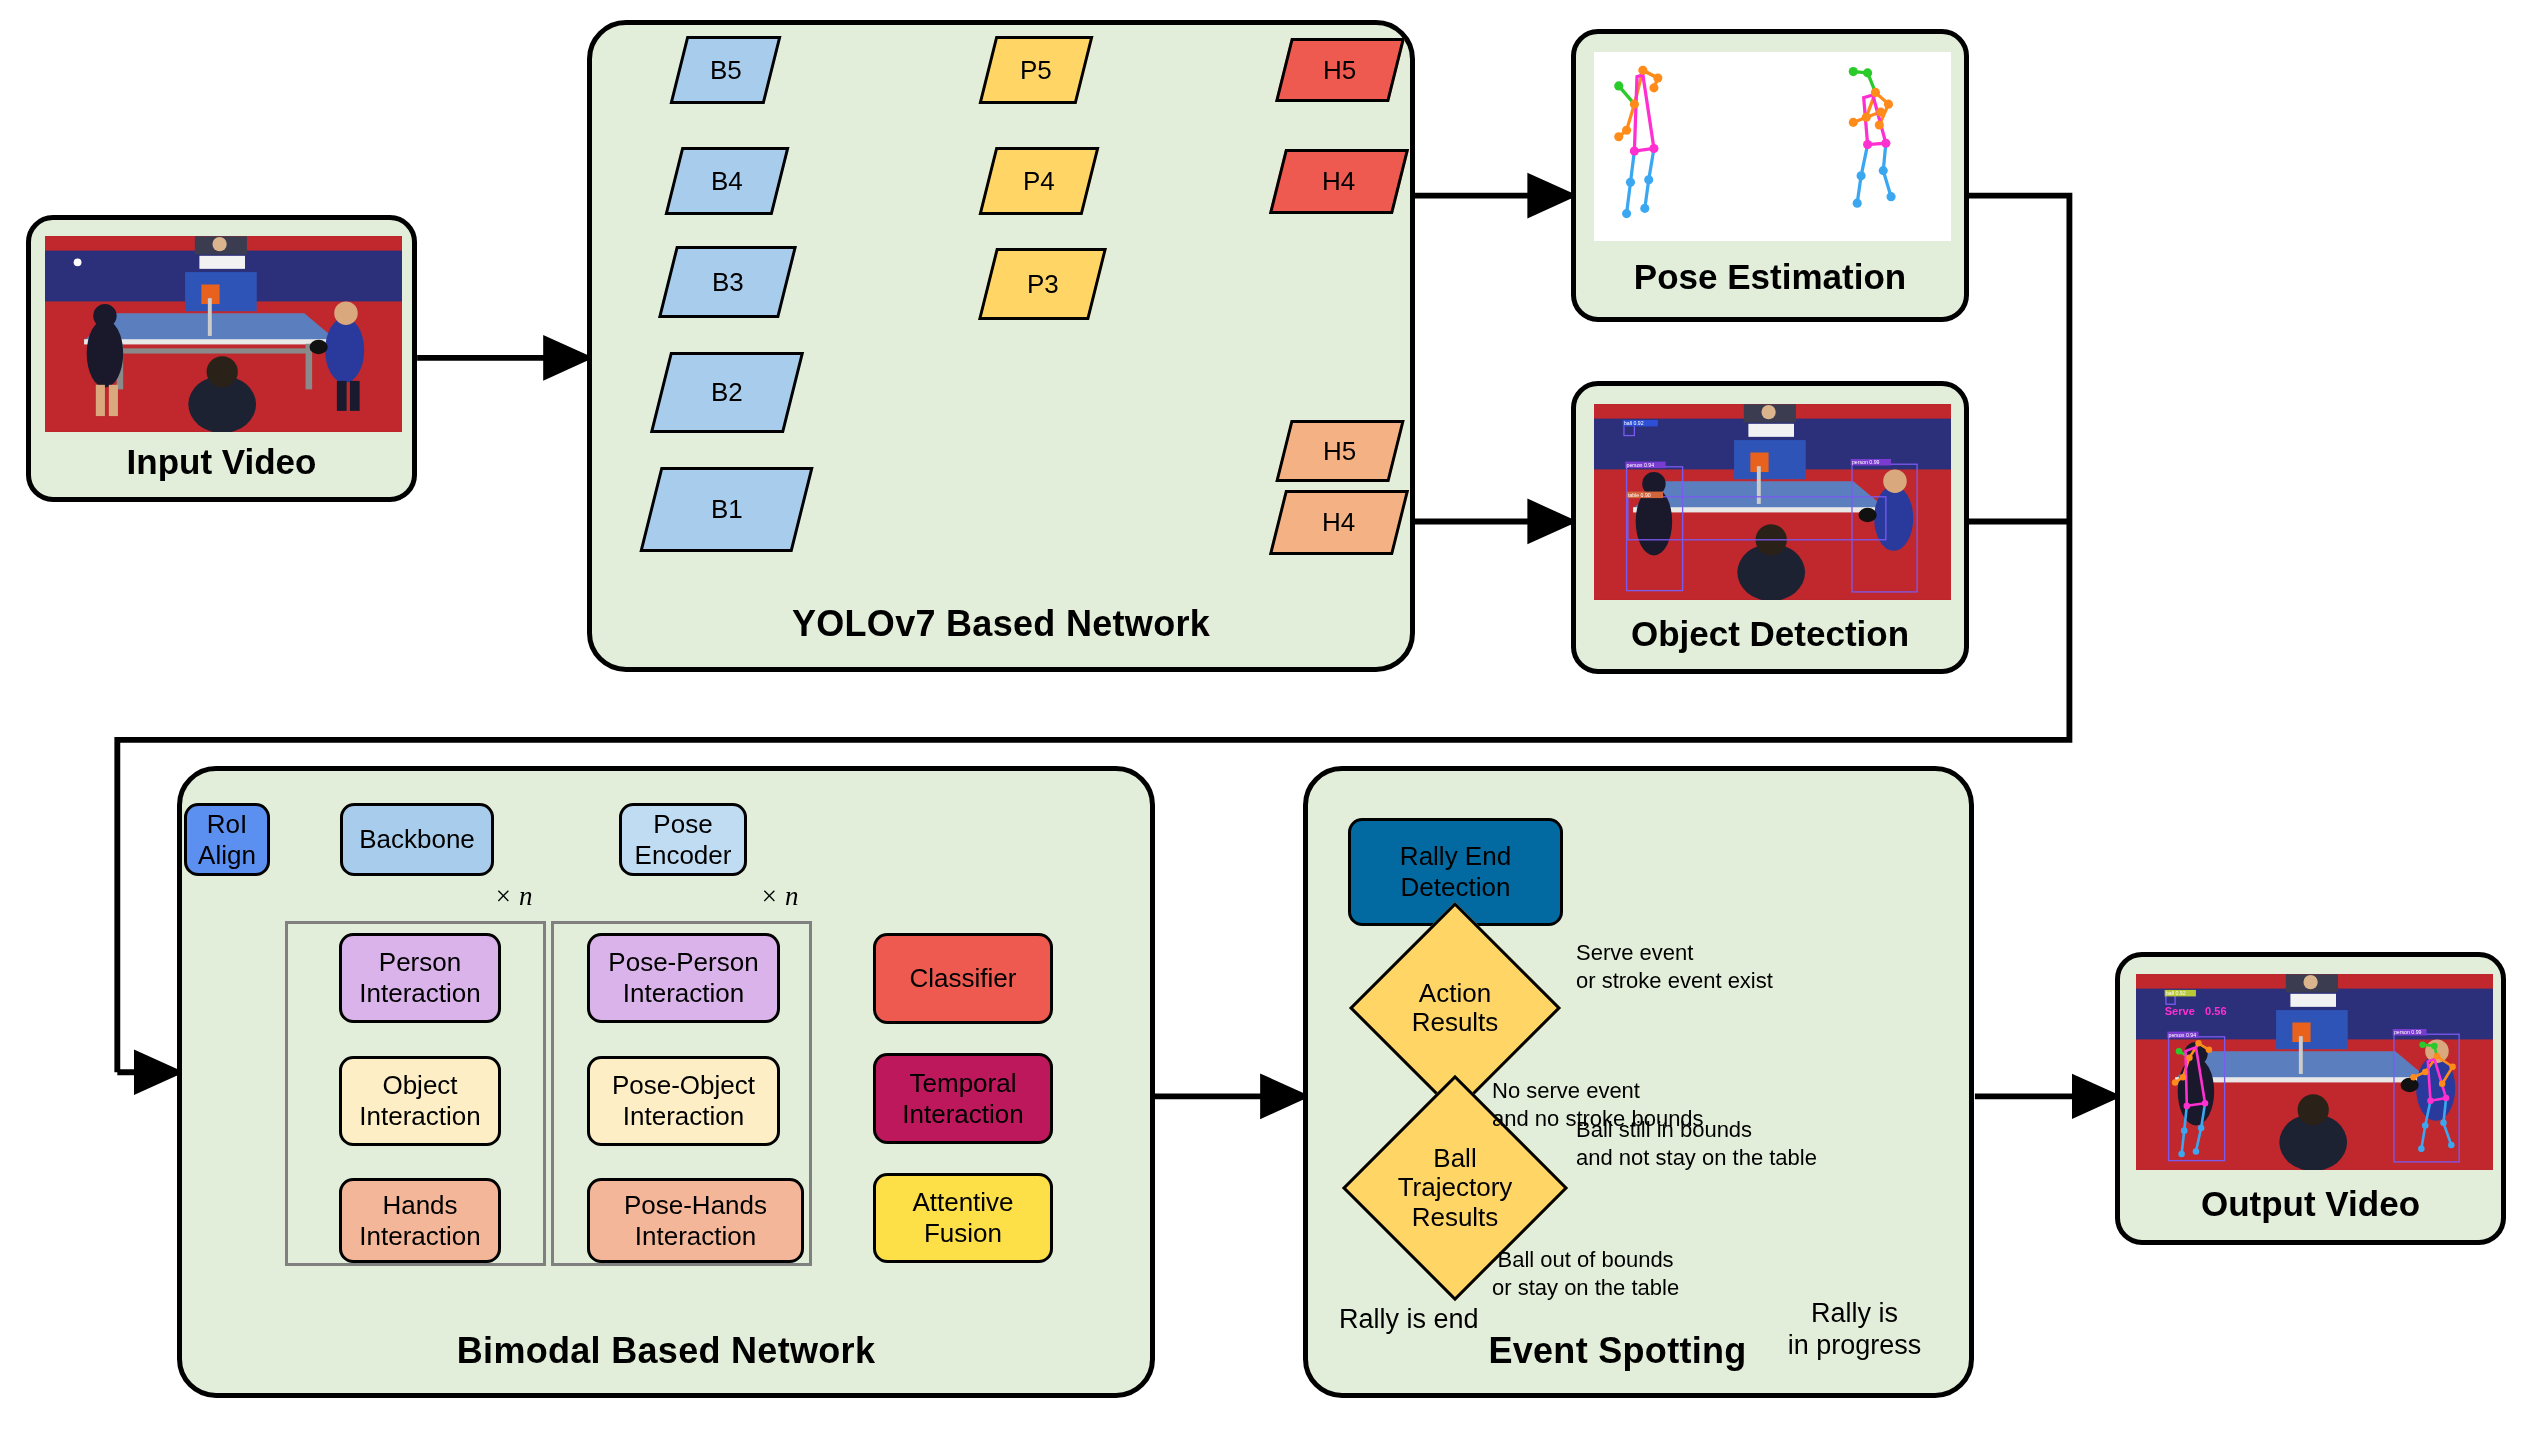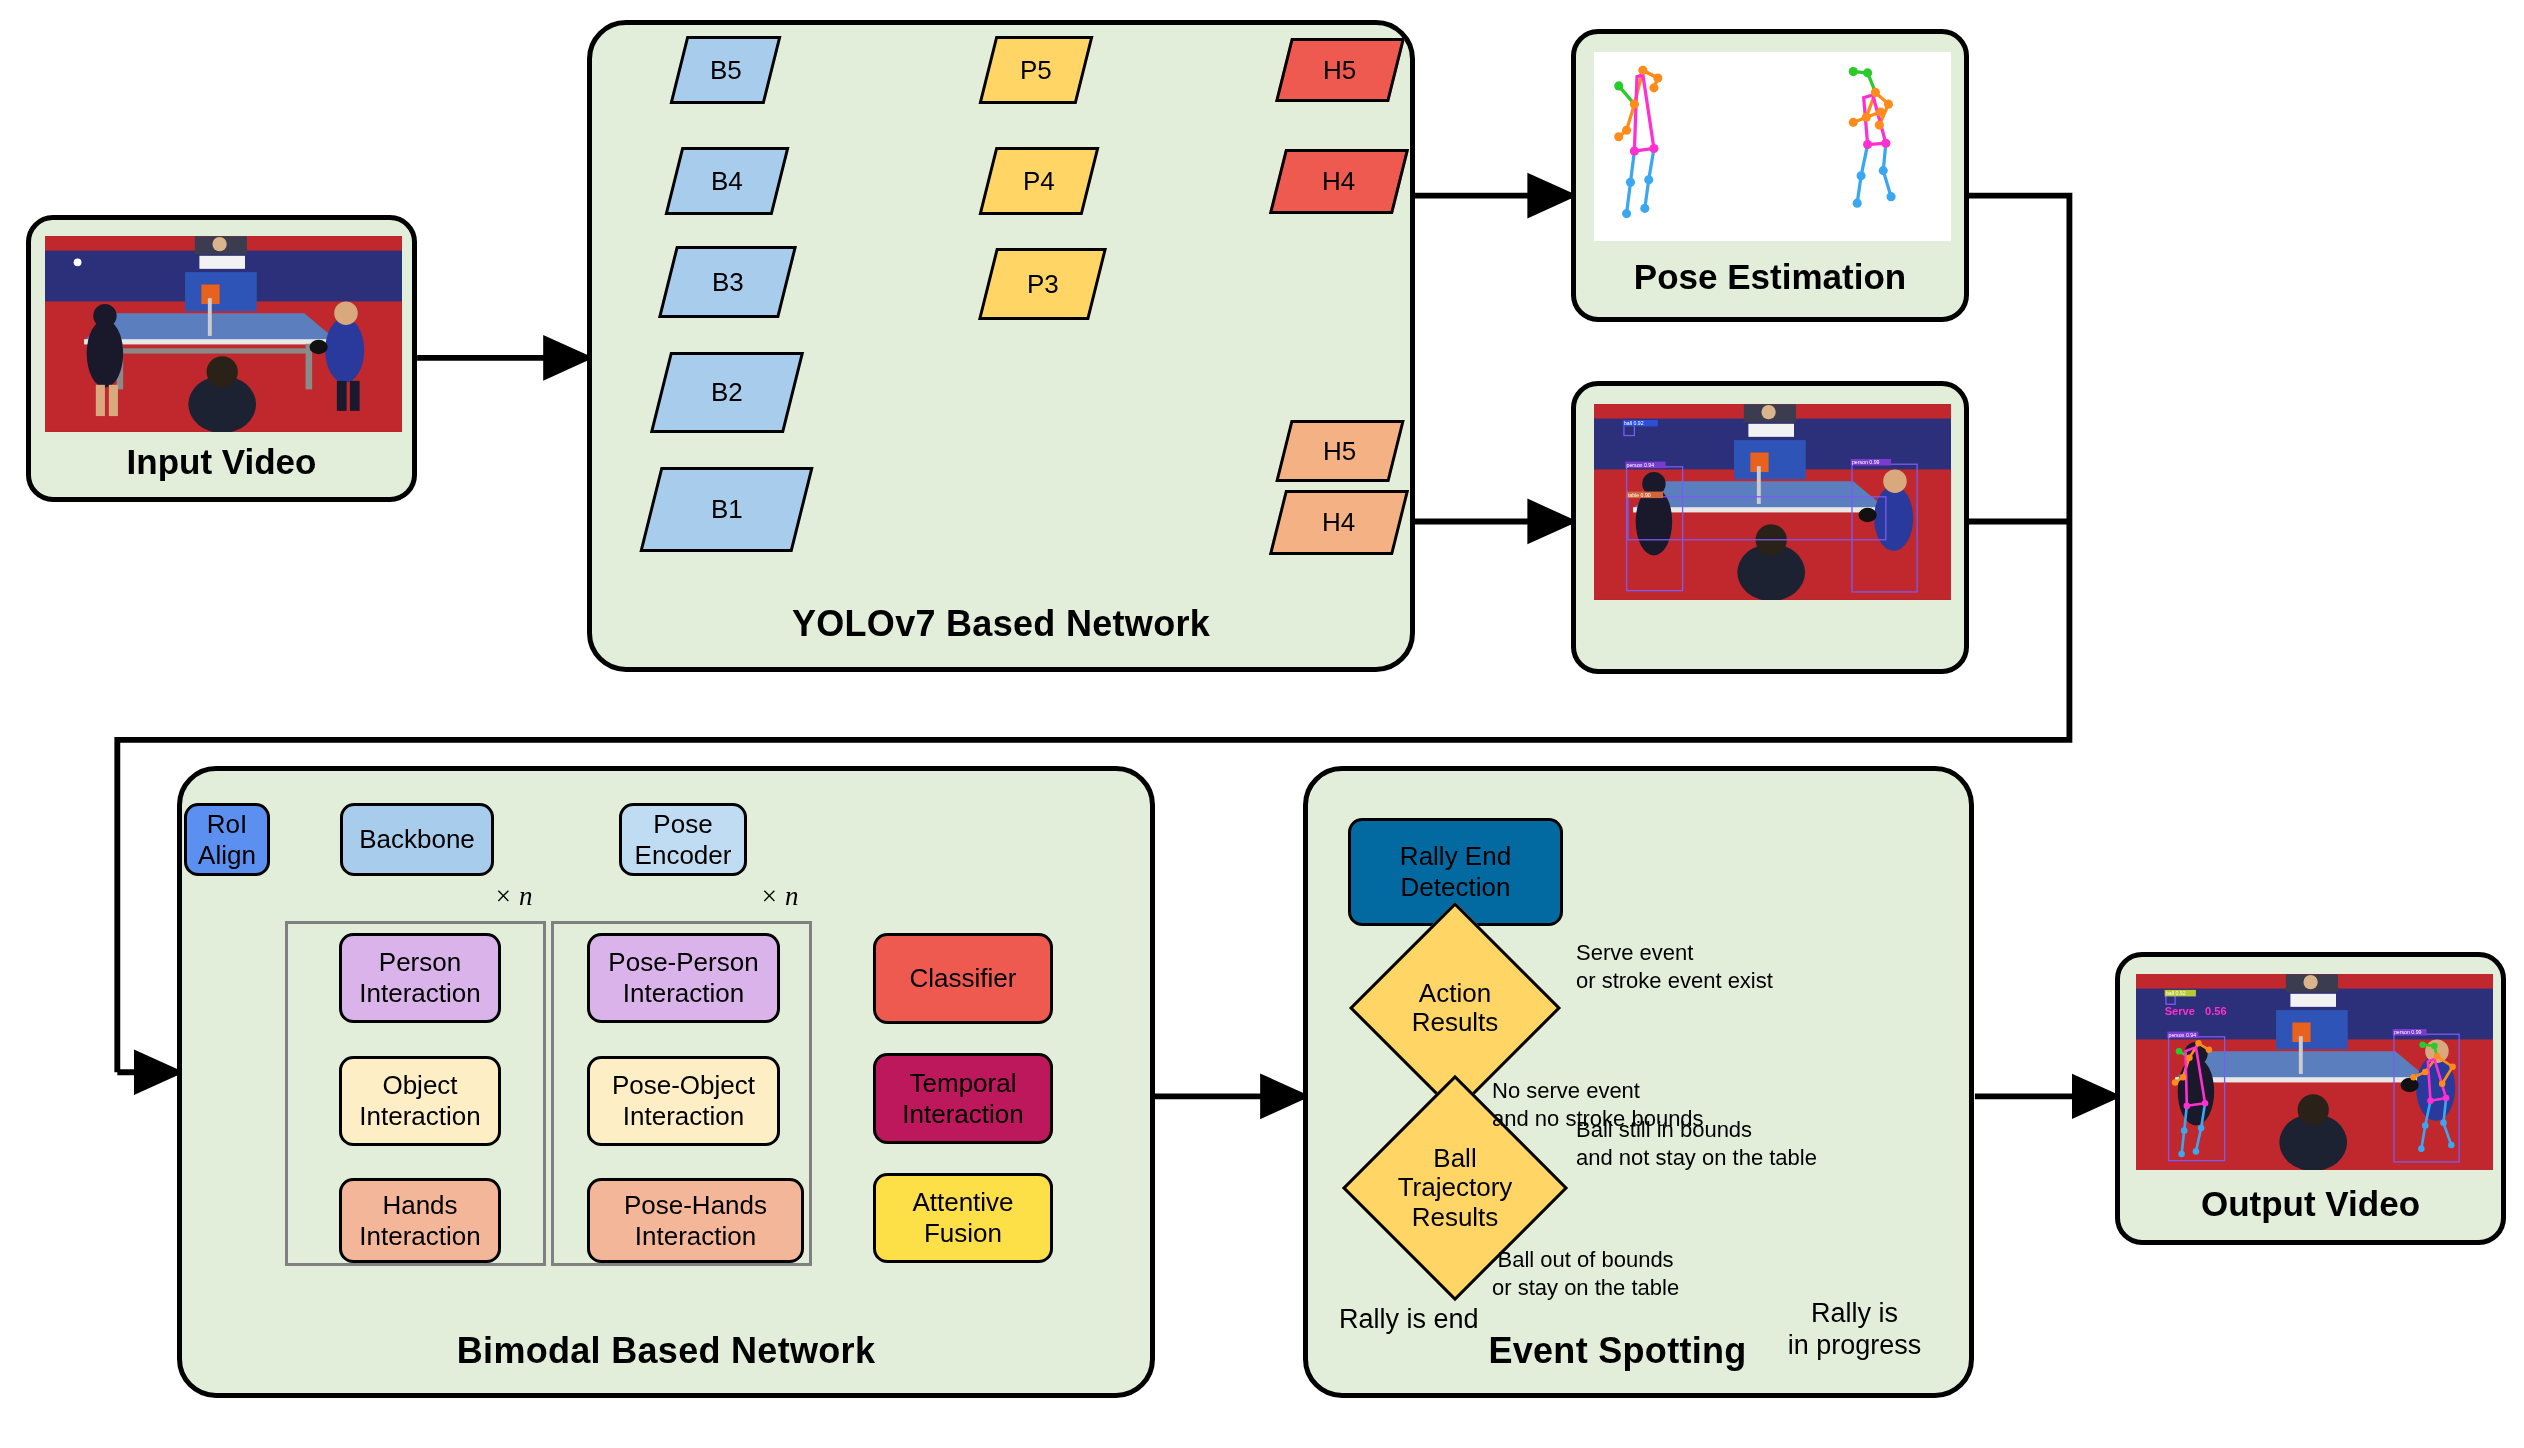--- a/index.html
+++ b/index.html
@@ -344,20 +344,21 @@
           <text x="46" y="32">ball 0.92</text>
         <rect x="48" y="88" width="62" height="10" fill="#7a3bd0"></rect>
           <text x="50" y="96">person 0.94</text>
         <rect x="394" y="84" width="62" height="10" fill="#7a3bd0"></rect>
           <text x="396" y="92">person 0.99</text>
         <rect x="50" y="134" width="56" height="10" fill="#d0643b"></rect>
           <text x="52" y="142">table 0.90</text>
       </g>
     </svg>
   </div>
+  <div class="thumb-cap" style="top:228px;">Object Detection</div>
 </div>
 
 <div class="panel" style="left:177px;top:766px;width:978px;height:632px;"></div>
 <div class="panel-title" style="left:177px;width:978px;top:1330px;">Bimodal Based Network</div>
 
 <div class="rbox c-roi" style="left:184px;top:803px;width:86px;height:73px;">
   <div>RoI</div>
   <div>Align</div>
 </div>
 <div class="rbox c-bb" style="left:340px;top:803px;width:154px;height:73px;">

